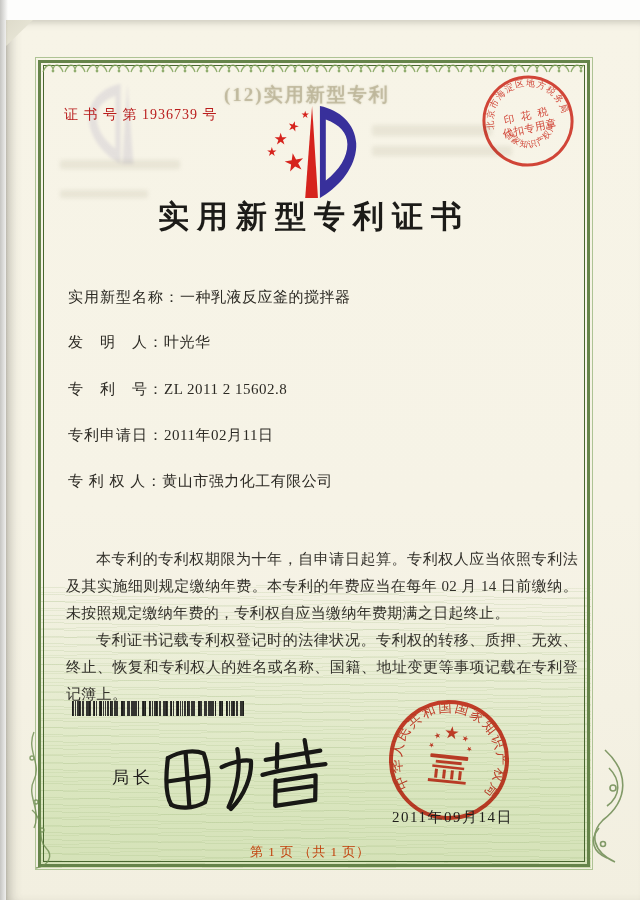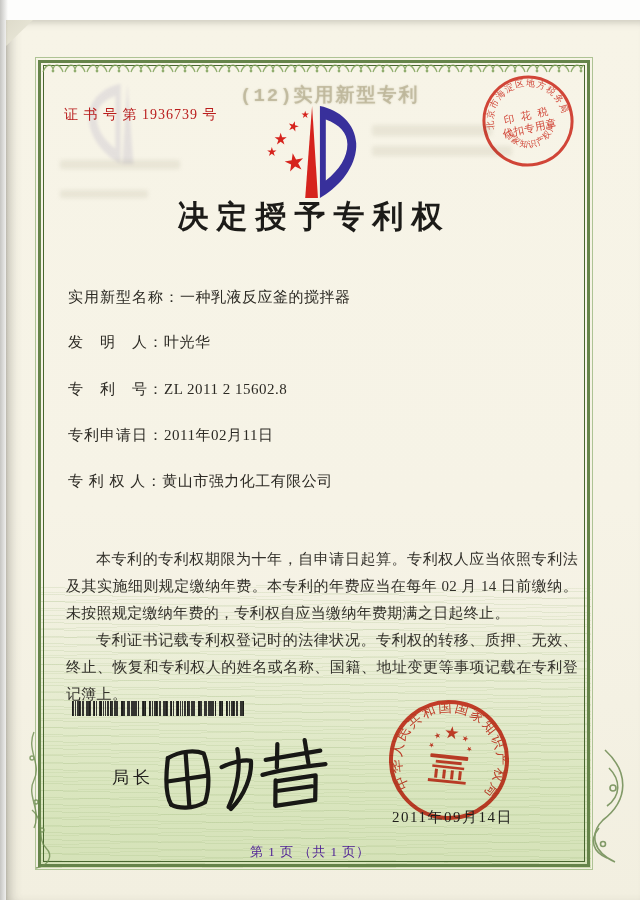--- a/index.html
+++ b/index.html
@@ -25,22 +25,22 @@
 
   
   .frame{position:absolute;left:35px;top:57px;width:556px;height:811px;border:1px solid #aec394;pointer-events:none;}
   .frame::before{content:'';position:absolute;inset:2px;border:3px solid #66844a;}
   .frame::after{content:'';position:absolute;inset:7px;border:1px solid #49672f;}
 
   .ornament-top{position:absolute;left:42px;top:61px;width:542px;height:14px;opacity:.85;}
   .vine{position:absolute;opacity:.8;}
 
   
-  .ghost-text{position:absolute;left:240px;top:82px;font-size:19px;font-weight:bold;
-    letter-spacing:2px;color:rgba(152,142,104,.40);text-shadow:0 0 2px rgba(152,142,104,.35);font-family:Liberation Mono, monospace;}
+  .ghost-text{position:absolute;left:224px;top:82px;font-size:19px;font-weight:bold;
+    letter-spacing:2px;color:rgba(152,142,104,.40);text-shadow:0 0 2px rgba(152,142,104,.35);}
   .ghost-logo{position:absolute;left:76px;top:76px;width:96px;height:96px;opacity:.13;
     filter:blur(1.6px);transform:scaleX(-1);}
   .smudge{position:absolute;background:rgba(140,134,100,.13);filter:blur(2px);border-radius:2px;}
 
   
   .cert-no{position:absolute;left:64px;top:106px;font-size:14px;color:#b91c1c;letter-spacing:1px;}
   .logo{position:absolute;left:260px;top:100px;width:112px;height:104px;}
   .title{position:absolute;left:36px;top:196px;width:556px;text-align:center;
     font-size:31px;font-weight:bold;color:#1c1b18;letter-spacing:8px;}
   .row{position:absolute;left:68px;font-size:15px;color:#2c2a24;letter-spacing:.5px;white-space:nowrap;}
@@ -56,21 +56,21 @@
     background-blend-mode:multiply;opacity:.88;}
 
   .director{position:absolute;left:112px;top:766px;font-size:17px;color:#22211d;letter-spacing:4px;}
   .signature{position:absolute;left:155px;top:736px;width:180px;height:94px;}
 
   .seal{position:absolute;left:385px;top:696px;width:128px;height:128px;mix-blend-mode:multiply;opacity:.92;}
   .seal-date{position:absolute;left:392px;top:808px;font-size:15px;color:#1e1d1a;letter-spacing:1.5px;z-index:6;}
   .tax-stamp{position:absolute;left:479px;top:72px;width:98px;height:98px;mix-blend-mode:multiply;opacity:.9;}
 
   .footer{position:absolute;left:36px;top:843px;width:548px;text-align:center;
-    font-size:13px;color:#4c1d95;letter-spacing:1px;}
+    font-size:13px;color:#c2410c;letter-spacing:1px;}
 </style>
 </head>
 <body>
 
 <div id="page">
 
   <div class="fold-corner"></div>
   <div class="paper"></div>
   <div class="edge-shadow"></div>
 
@@ -107,21 +107,21 @@
     <path d="M60,6 L60,100 L66,96 C84,84 98,64 97,44 C96,24 80,10 60,6 Z M66,20 C80,25 88,34 88,45 C88,58 80,71 66,82 Z" fill-rule="evenodd" fill="#38309b"></path>
     <g fill="#d6231d">
       <use href="#star5" transform="translate(34,64) scale(10) rotate(-10)"></use>
       <use href="#star5" transform="translate(20,40) scale(6.5)"></use>
       <use href="#star5" transform="translate(33,27) scale(5.5) rotate(15)"></use>
       <use href="#star5" transform="translate(11,53) scale(5)"></use>
       <use href="#star5" transform="translate(45,15) scale(4)"></use>
     </g>
   </svg>
 
-  <div class="title">决定授予专利权</div>
+  <div class="title">实用新型专利证书</div>
 
   <div class="row" style="top:288px;">
     <span class="lbl">实用新型名称：</span><span>一种乳液反应釜的搅拌器</span>
   </div>
   <div class="row" style="top:333px;">
     <span class="lbl">发　明　人：</span><span>叶光华</span>
   </div>
   <div class="row" style="top:380px;">
     <span class="lbl">专　利　号：</span><span>ZL 2011 2 15602.8</span>
   </div>

